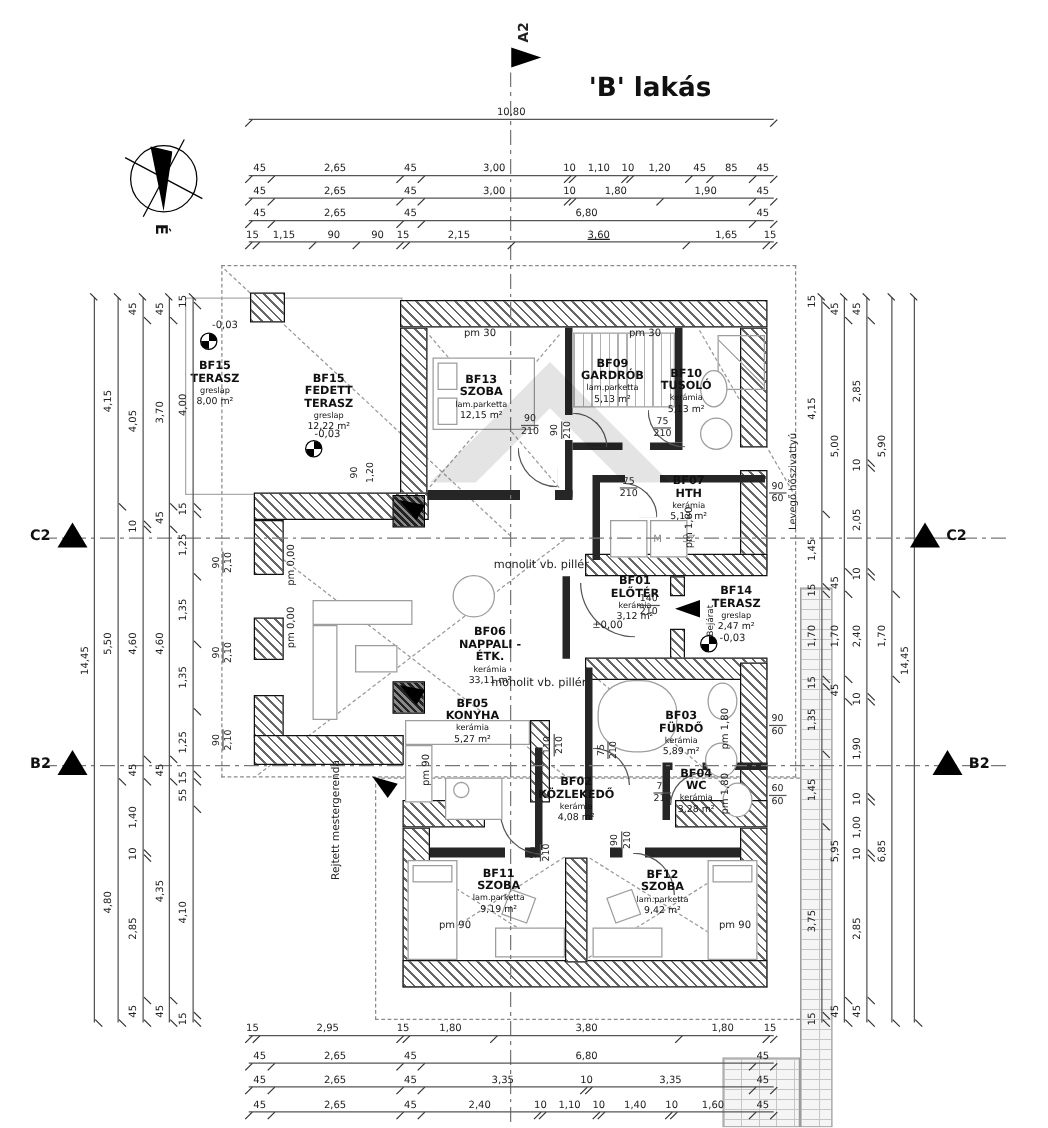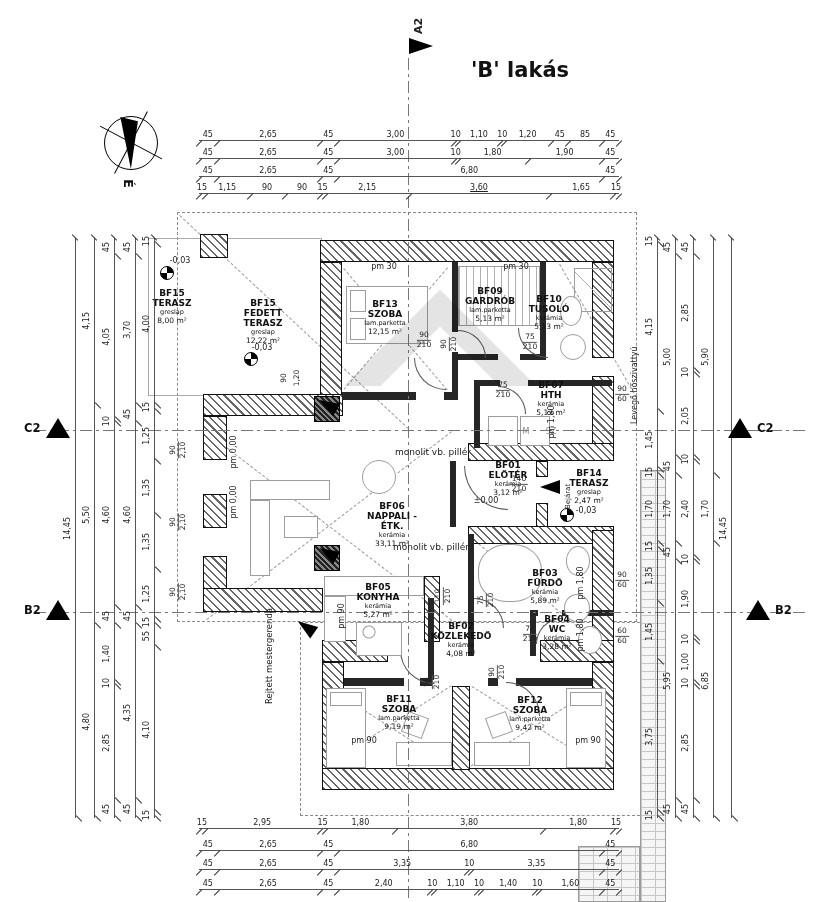--- a/index.html
+++ b/index.html
@@ -258,21 +258,21 @@
       <div class="r1">TERASZ</div>
     <div class="r2">greslap</div>
       <div class="r3">2,47 m²</div>
   </div>
   <div class="room" style="left:392px;top:525px;width:62px;">
     <div class="r1">BF06</div>
       <div class="r1">NAPPALI - ÉTK.</div>
     <div class="r2">kerámia</div>
       <div class="r3">33,11 m²</div>
   </div>
-  <div class="room" style="left:378px;top:601px;">
+  <div class="room" style="left:378px;top:577px;">
     <div class="r1">BF05</div>
       <div class="r1">KONYHA</div>
     <div class="r2">kerámia</div>
       <div class="r3">5,27 m²</div>
   </div>
   <div class="room" style="left:461px;top:640px;">
     <div class="r1">BF02</div>
       <div class="r1">KÖZLEKEDŐ</div>
     <div class="r2">kerámia</div>
       <div class="r3">4,08 m²</div>
@@ -385,20 +385,25 @@
     </div>
   <div class="frac" style="left:622px;top:580px;">
       <div class="ft">90</div>
       <div>60</div>
     </div>
   <div class="frac" style="left:622px;top:636px;">
       <div class="ft">60</div>
       <div>60</div>
     </div>
 
+  <div class="chain h" style="left:199px;top:82px;width:420px;">
+      <div class="seg" style="flex-grow: 10.8;">
+        <span>10,80</span>
+      </div>
+    </div>
   <div class="chain h" style="left:199px;top:127px;width:420px;">
       <div class="seg" style="flex-grow: 0.45;">
         <span>45</span>
       </div>
       <div class="seg" style="flex-grow: 2.65;">
         <span>2,65</span>
       </div>
       <div class="seg" style="flex-grow: 0.45;">
         <span>45</span>
       </div>

